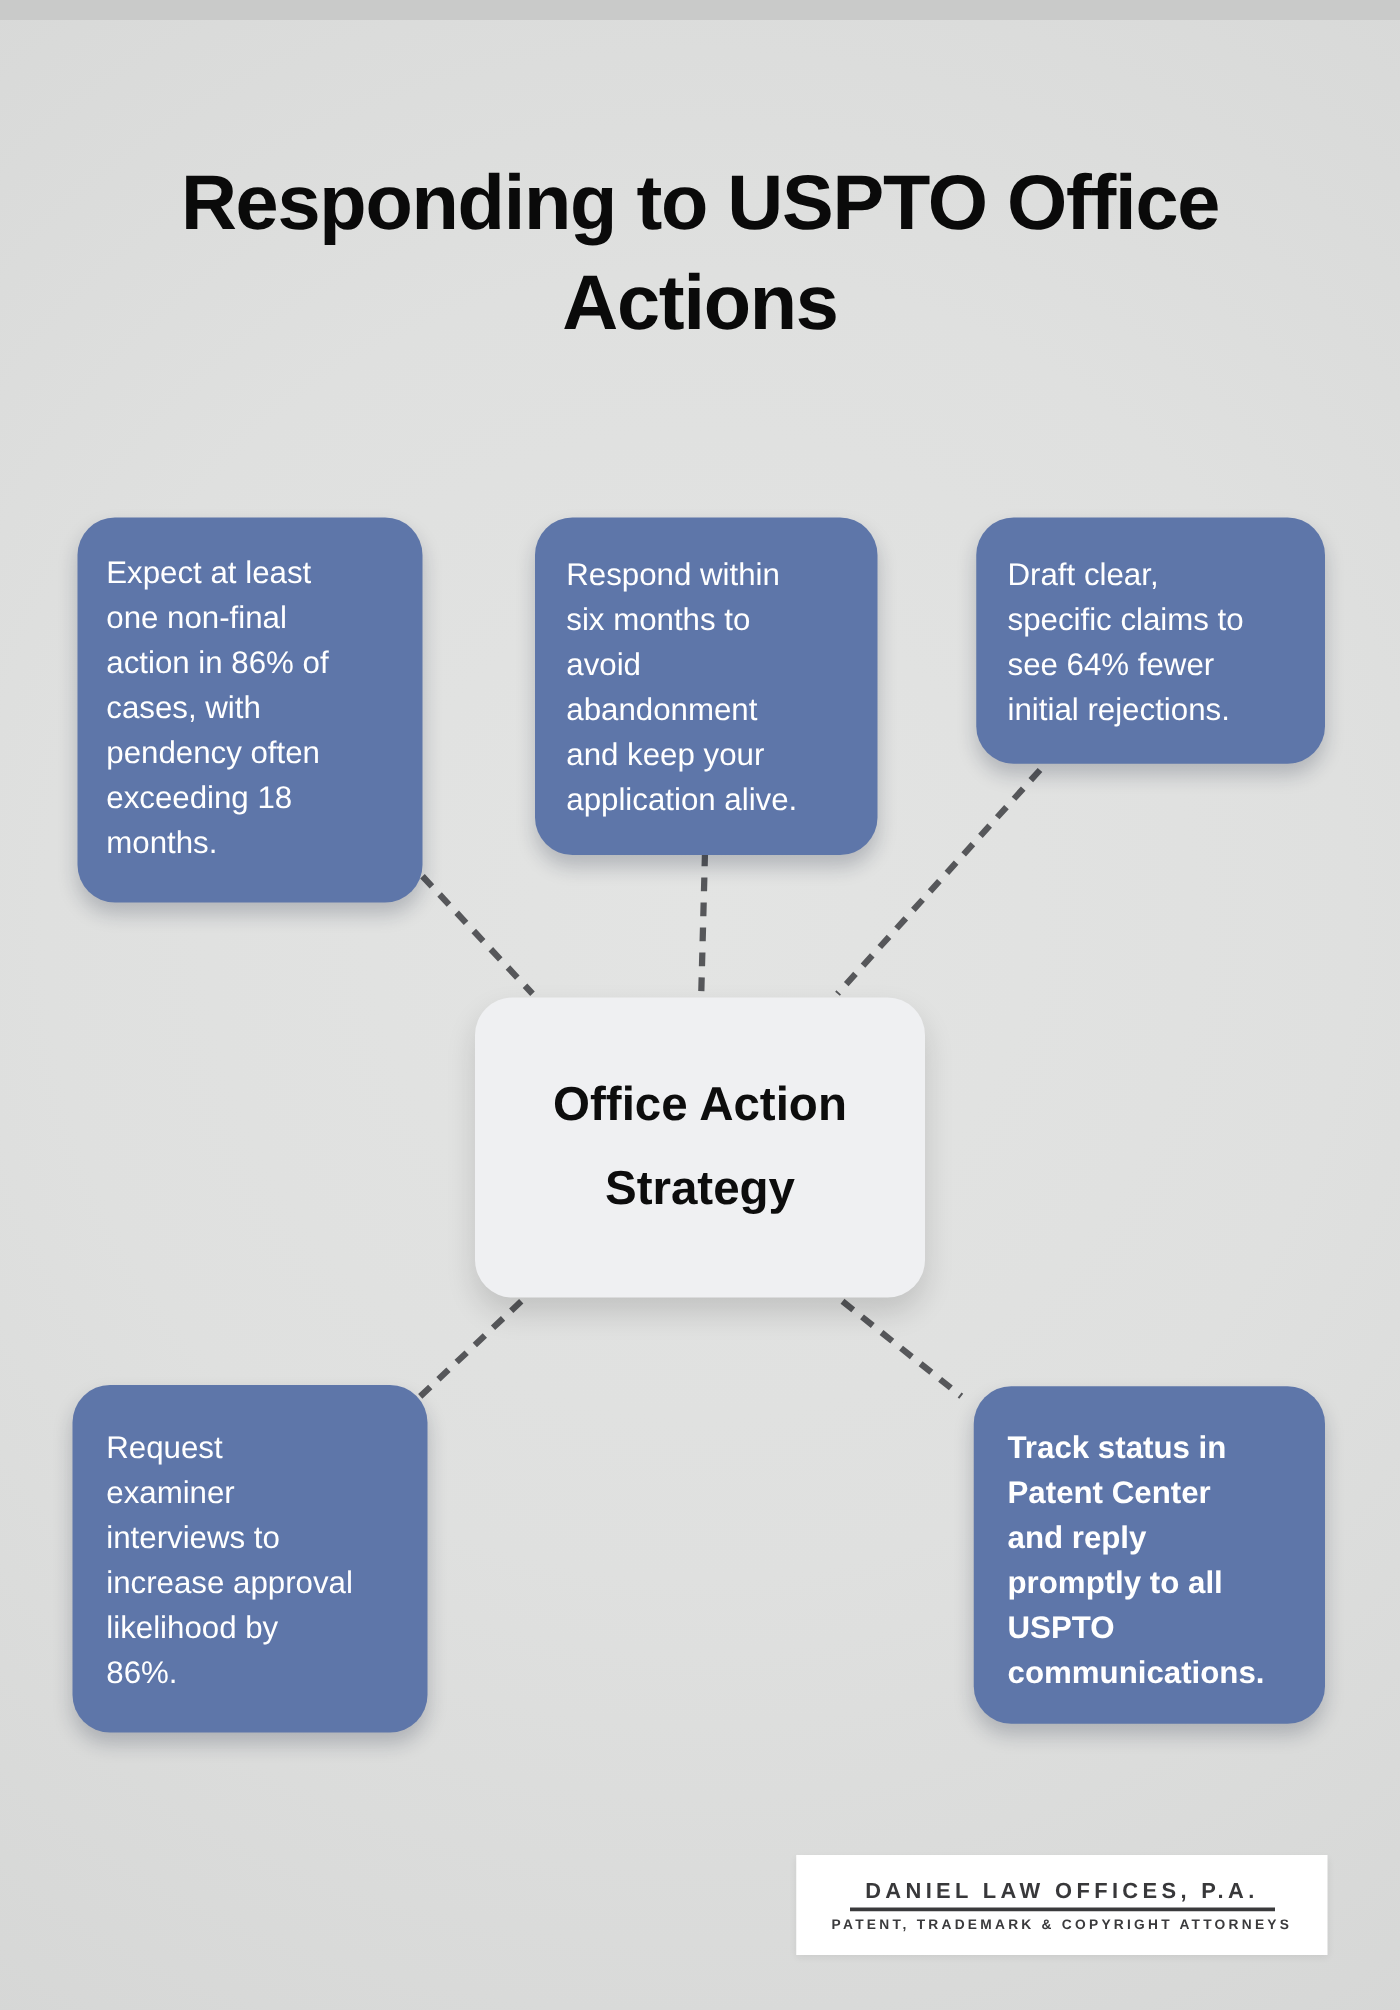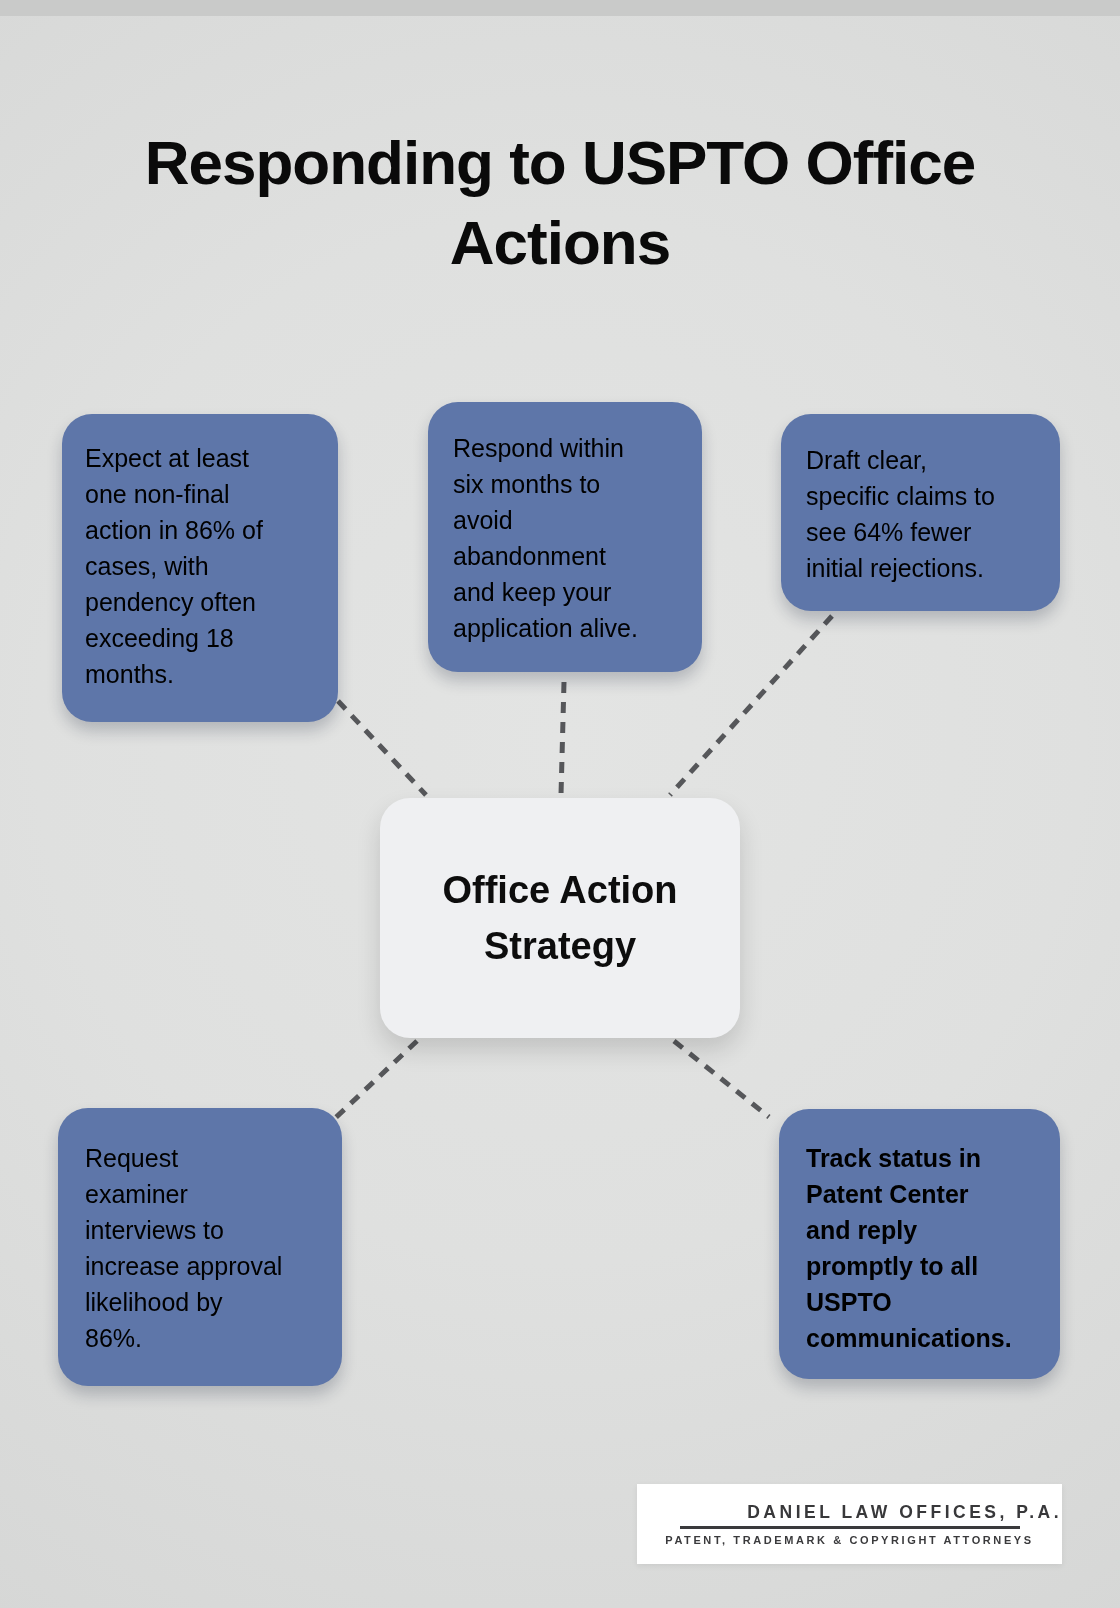--- a/index.html
+++ b/index.html
@@ -38,49 +38,49 @@
     stroke-width: 5;
     stroke-dasharray: 11 9;
     fill: none;
   }
   .node {
     position: absolute;
     background: #5e76a9;
     border-radius: 30px;
     box-shadow: 0 9px 15px rgba(20, 28, 48, 0.22);
     box-sizing: border-box;
-    color: #000000;
+    color: #ffffff;
   }
   .node-text {
     margin: 0;
     font-size: 25px;
     line-height: 36px;
     white-space: pre-line;
   }
   .node-tl { left: 62px;  top: 398px;  width: 276px; height: 308px; padding: 26px 20px 0 23px; }
-  .node-tm { left: 428px; top: 386px;  width: 274px; height: 270px; padding: 28px 18px 0 25px; }
+  .node-tm { left: 428px; top: 398px;  width: 274px; height: 270px; padding: 28px 18px 0 25px; }
   .node-tr { left: 781px; top: 398px;  width: 279px; height: 197px; padding: 28px 18px 0 25px; }
   .node-bl { left: 58px;  top: 1092px; width: 284px; height: 278px; padding: 32px 18px 0 27px; }
   .node-br { left: 779px; top: 1093px; width: 281px; height: 270px; padding: 31px 18px 0 27px; font-weight: bold; }
   .center-node {
     position: absolute;
     left: 380px;
     top: 782px;
     width: 360px;
     height: 240px;
     background: #eff0f2;
     border-radius: 30px;
     box-shadow: 0 12px 24px rgba(0, 0, 0, 0.14);
     display: flex;
     align-items: center;
     justify-content: center;
   }
   .center-label {
     font-size: 38px;
-    line-height: 56px;
+    line-height: 67px;
     font-weight: 700;
     color: #0d0d0d;
     text-align: center;
     white-space: pre-line;
   }
   .footer-logo {
     position: absolute;
     left: 637px;
     top: 1468px;
     width: 425px;
@@ -90,21 +90,20 @@
     padding-top: 18px;
     text-align: center;
     box-shadow: 0 2px 6px rgba(0, 0, 0, 0.07);
   }
   .firm-name {
     font-size: 17.5px;
     font-weight: 700;
     letter-spacing: 3.5px;
     color: #38383a;
     white-space: nowrap;
-    text-align: right;
   }
   .logo-rule {
     width: 340px;
     height: 3px;
     background: #3a3a3c;
     margin: 3px auto 5px auto;
   }
   .tagline {
     font-size: 11px;
     font-weight: 700;

